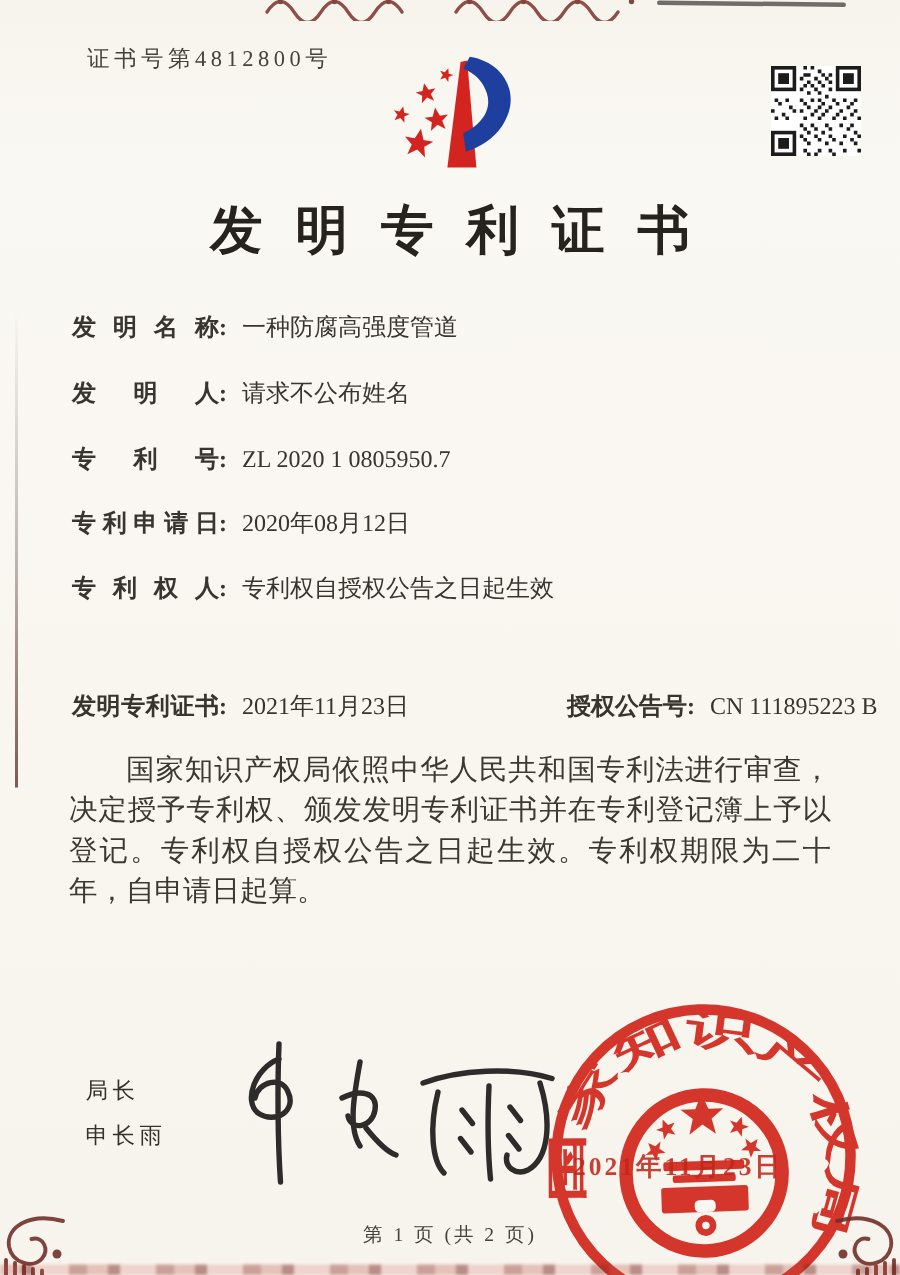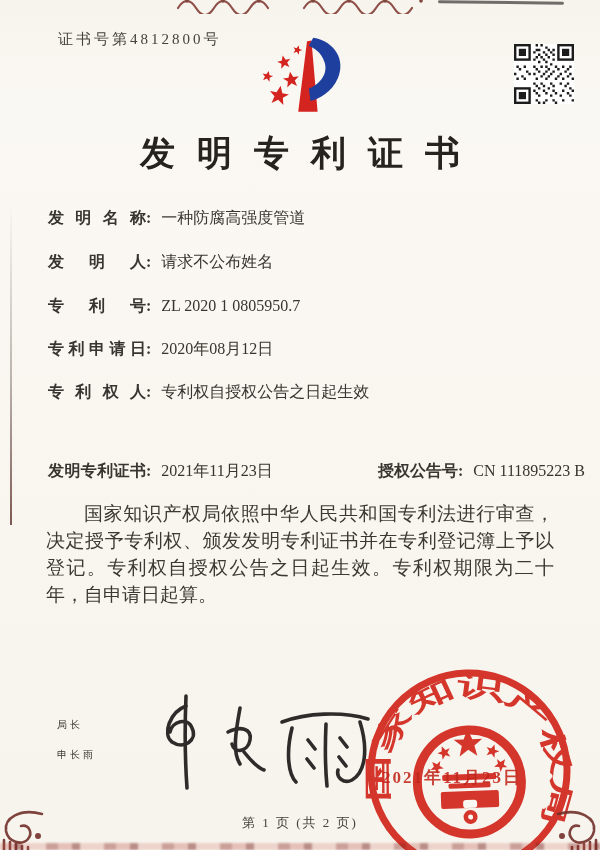--- a/index.html
+++ b/index.html
@@ -33,21 +33,21 @@
   .frow { position:absolute; left:48px; width:520px; font-size:16px; color:#38342f; white-space:nowrap; }
   .f-label { display:inline-block; width:98px; text-align:justify; text-align-last:justify; font-weight:600; }
   .f-colon { display:inline-block; font-weight:600; margin-right:10px; }
   .f-value { font-weight:500; }
   .grant-right { position:absolute; left:330px; top:0; }
   
   .body-text { position:absolute; left:46px; top:500px; width:508px; font-size:19px;
                line-height:27px; color:#3d3833; text-align:justify; }
   .body-text p { text-indent:2em; }
   
-  .sig-label { position:absolute; left:57px; font-size:10px; letter-spacing:3px; color:#35312c; }
+  .sig-label { position:absolute; left:57px; font-size:15px; letter-spacing:3px; color:#35312c; }
   .sig-title { top:718px; }
   .sig-name  { top:748px; }
   .sig-script { position:absolute; left:140px; top:690px; width:250px; height:104px; }
   
   .seal { position:absolute; left:358px; top:660px; width:222px; height:222px; transform:rotate(-2deg); opacity:.93; }
   .seal-date { position:absolute; left:382px; top:766px; font-size:17px; letter-spacing:2px;
                color:#c2271b; opacity:.88; font-weight:600; z-index:5; }
   
   .footer { position:absolute; left:0; top:814px; width:600px; text-align:center;
             font-size:13px; letter-spacing:2px; color:#45413c; }

